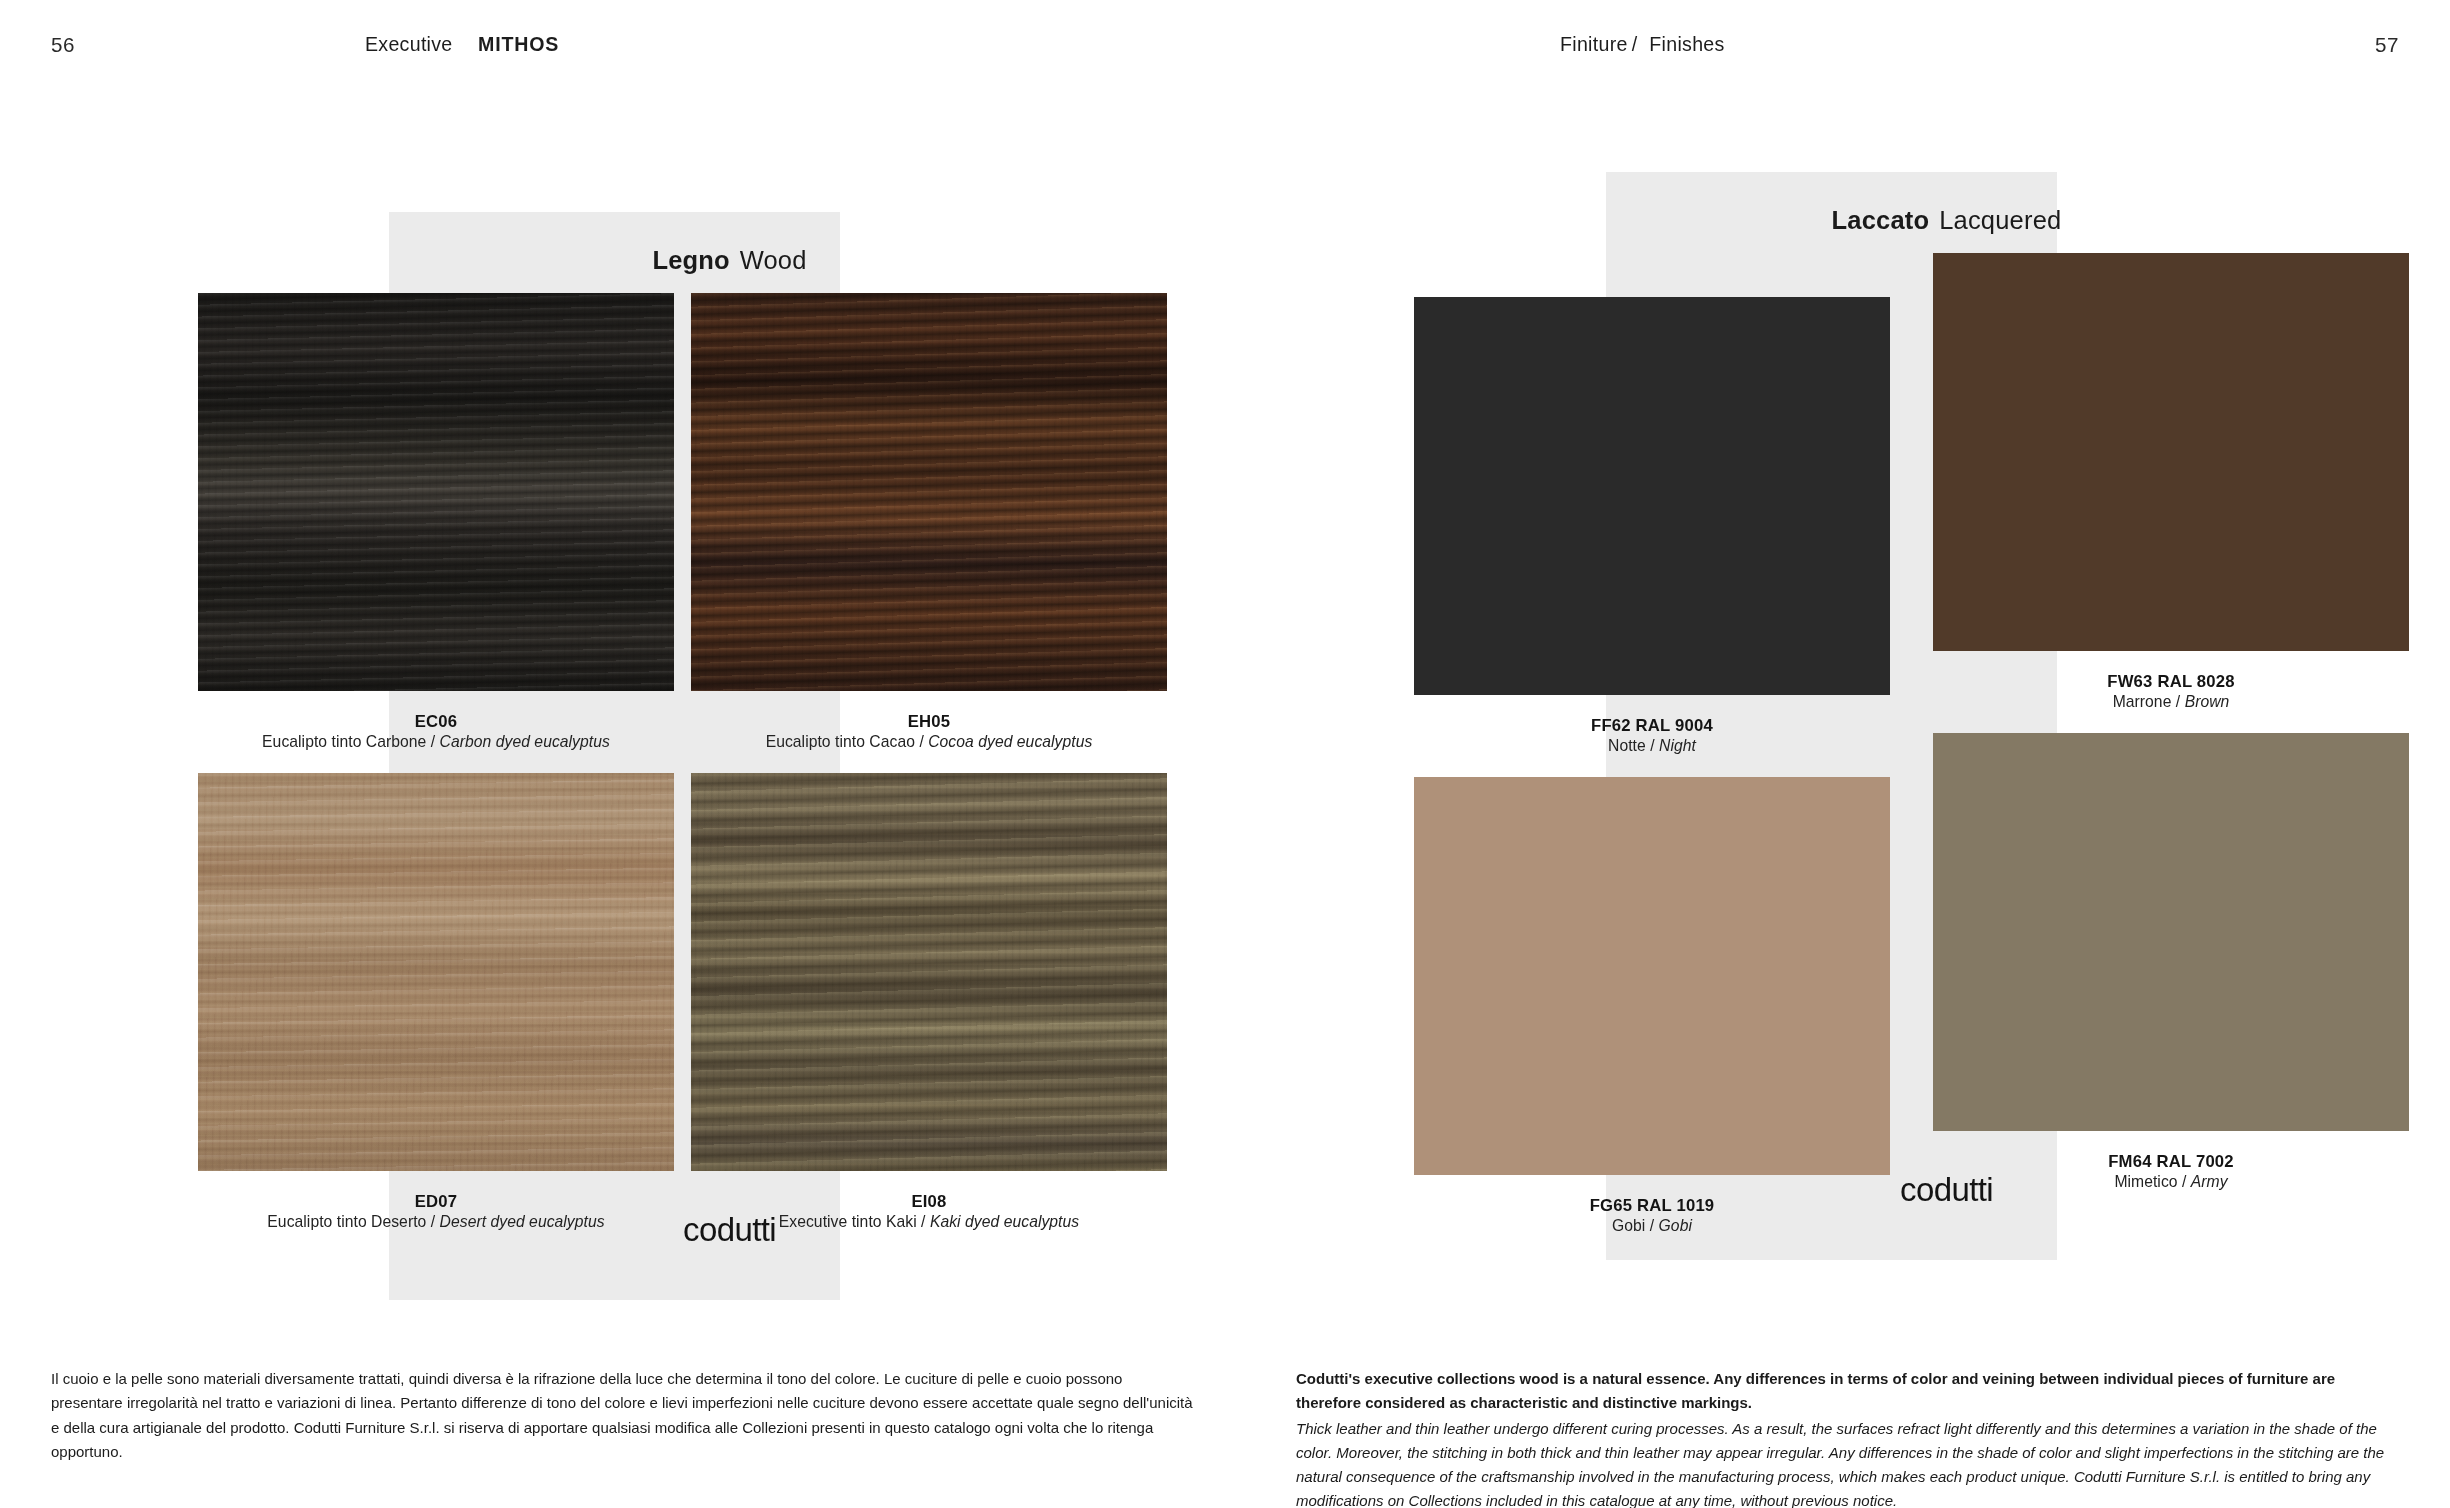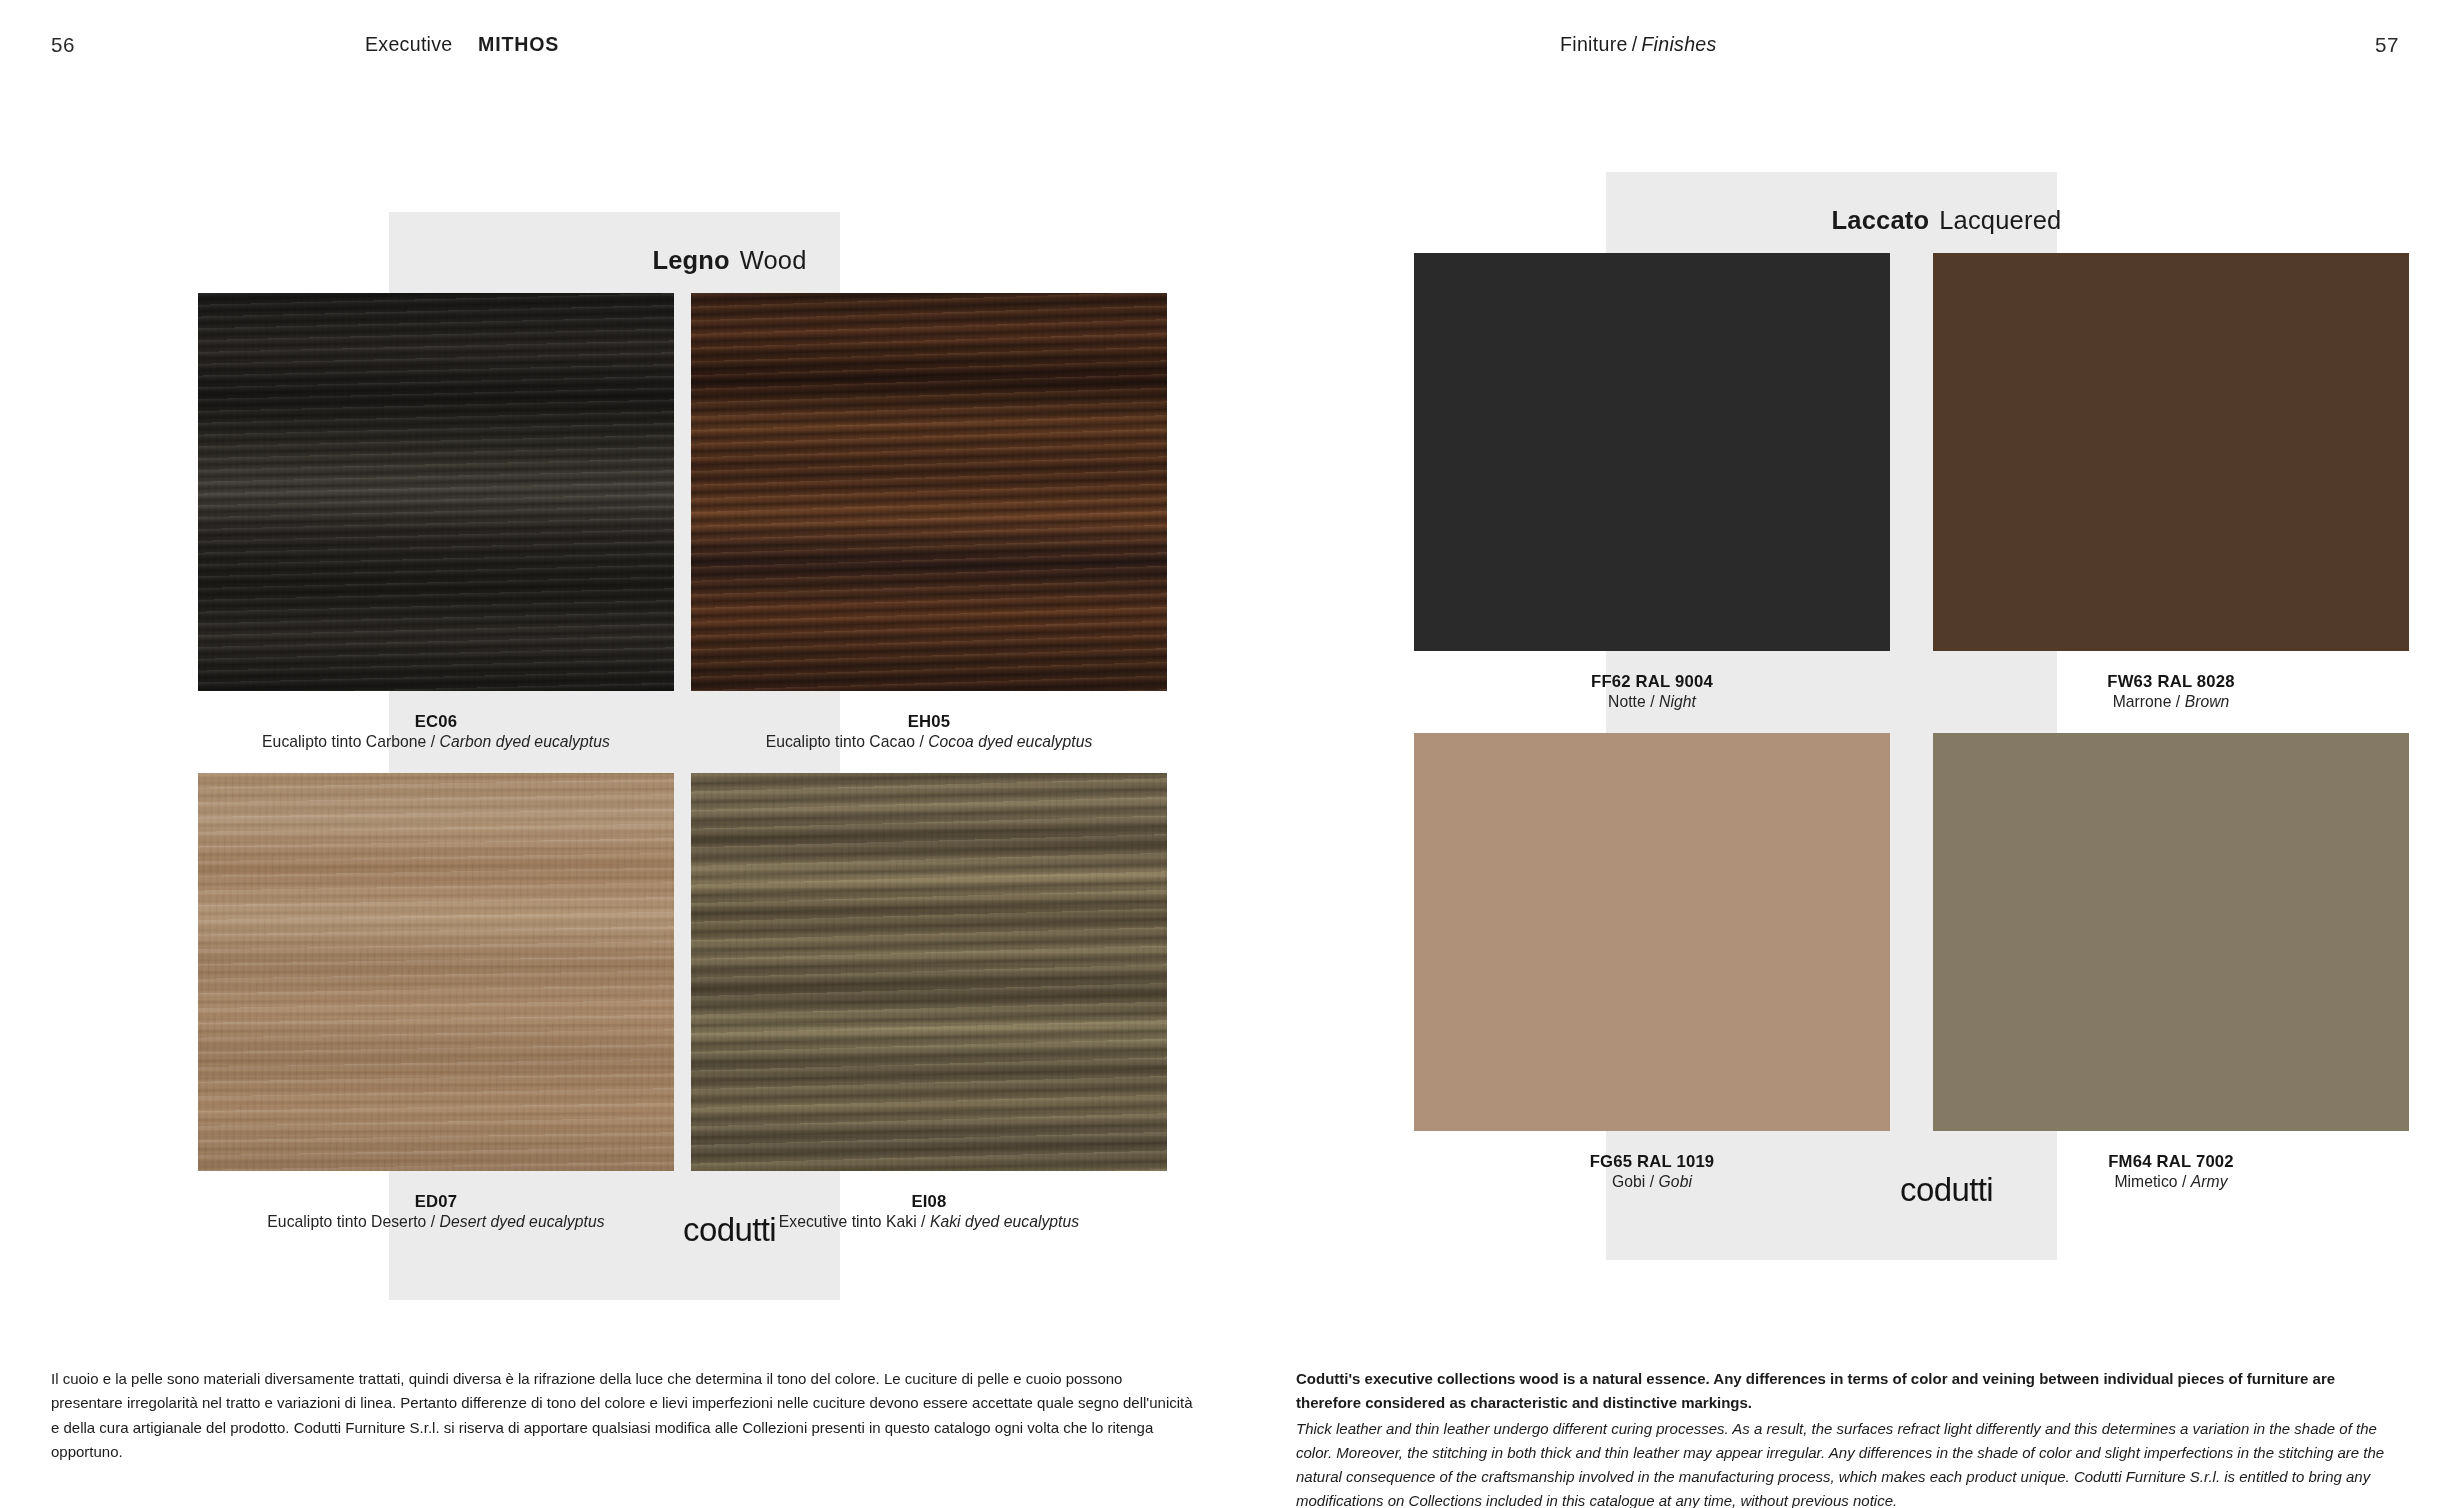--- a/index.html
+++ b/index.html
@@ -35,21 +35,21 @@
     color: #2a2a2a;
     letter-spacing: 0.5px;
   }
   .header-left .folio { margin-right: 290px; }
   .header-right .folio-right { margin-left: auto; }
 
   .hdr-collection { font-weight: 400; margin-right: 25.5px; }
   .hdr-model { font-weight: 700; letter-spacing: 0.8px; }
   .hdr-section-it { font-weight: 400; }
   .hdr-sep { font-weight: 400; padding: 0 3.9px; }
-  .hdr-section-en { font-style: italic; font-weight: 400; }
+  .hdr-section-en { font-weight: 400; margin-left: 8px; }
 
   
   .spread {
     position: absolute;
     top: 0; left: 0;
     width: 2450px;
     height: 1508px;
   }
   .panel {
     position: absolute;
@@ -97,21 +97,21 @@
     position: relative;
     height: 480px;
   }
   .swatch-cell {
     position: absolute;
     top: 0;
     width: 476px;
   }
   .cell-a { left: 147px; }
   .cell-b { left: 640px; }
-  .panel-right .cell-a { left: 118px; }
+  .panel-right .cell-a { left: 118px; margin-top: 44px; }
   .panel-right .cell-b { left: 613px; margin-left: 24px; }
 
   .swatch {
     width: 476px;
     height: 398px;
     position: relative;
     overflow: hidden;
   }
   .panel-right .swatch { height: 398px; }
 

